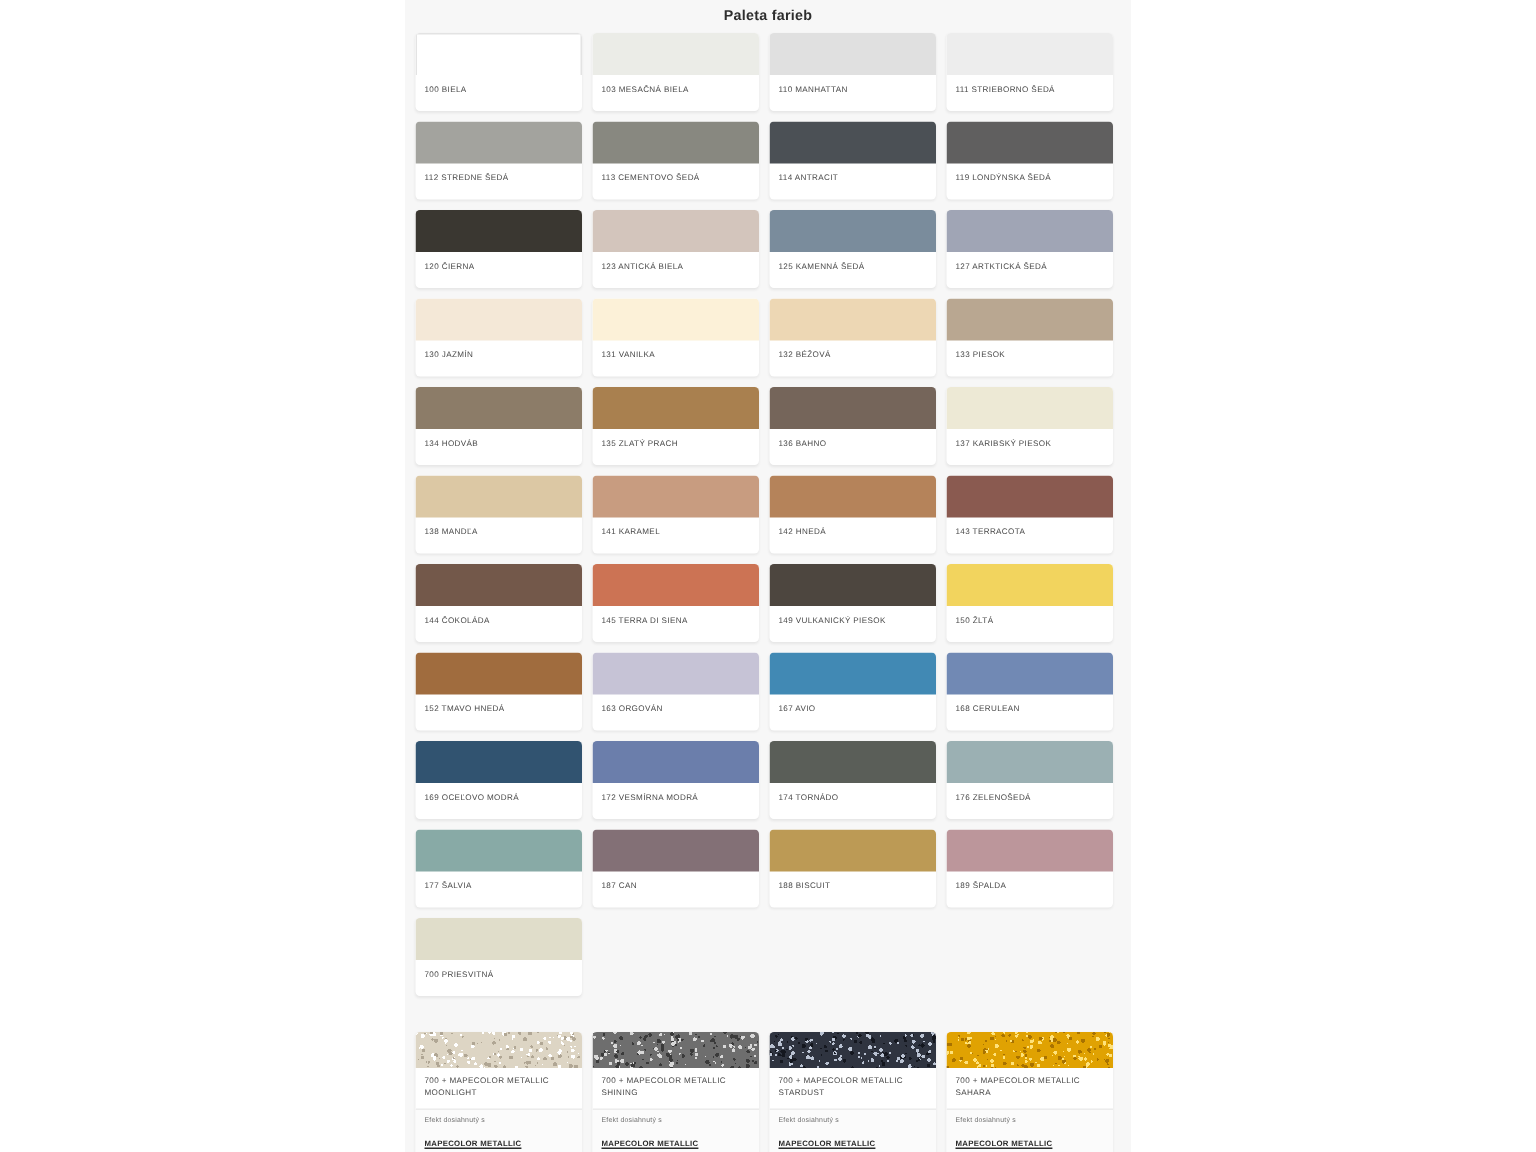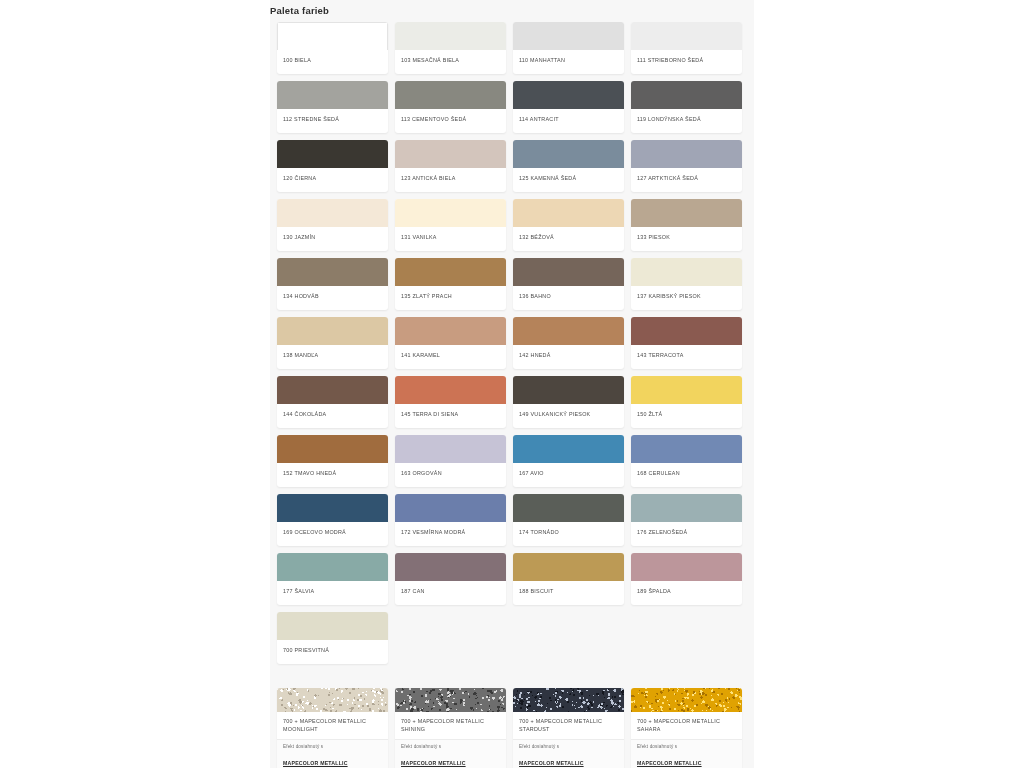--- a/index.html
+++ b/index.html
@@ -15,20 +15,21 @@
     background: #ffffff;
   }
   .page-panel {
     position: absolute;
     left: 270px; top: 0;
     width: 484px; height: 768px;
     background: #f7f7f7;
     overflow: hidden;
   }
   .palette-title {
+    text-align: center;
     font-size: 9.5px;
     font-weight: bold;
     color: #2e2e2e;
     letter-spacing: 0.2px;
     padding-top: 5px;
     padding-bottom: 6px;
   }
   .grid {
     display: flex;
     flex-wrap: wrap;

